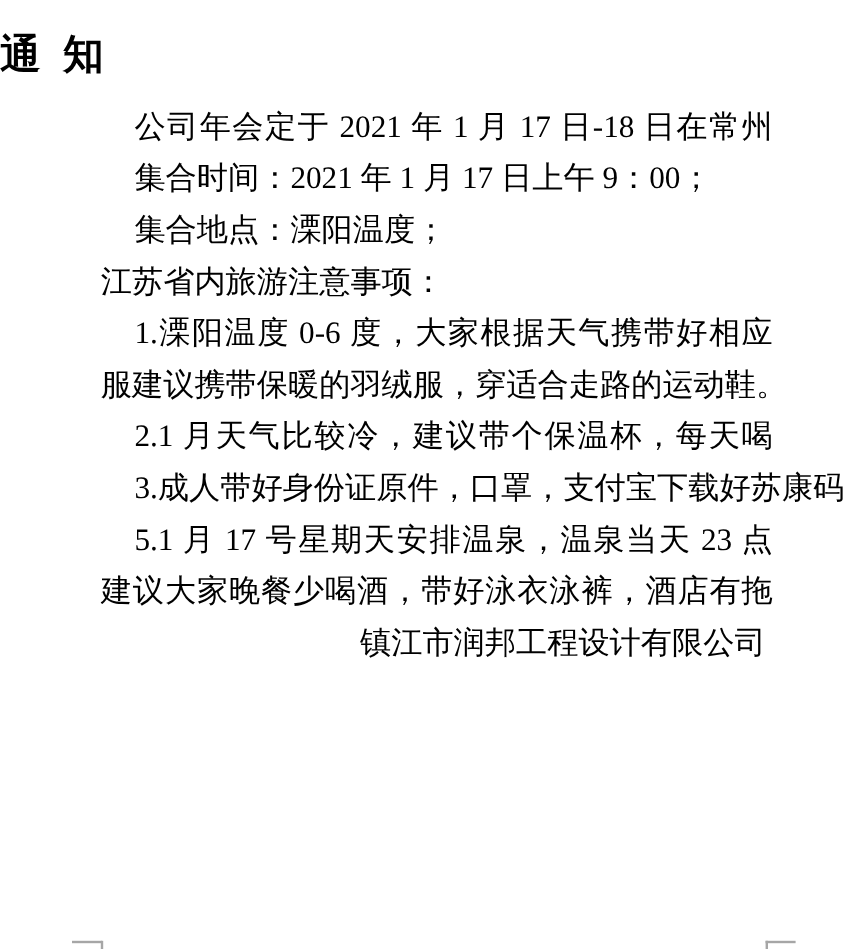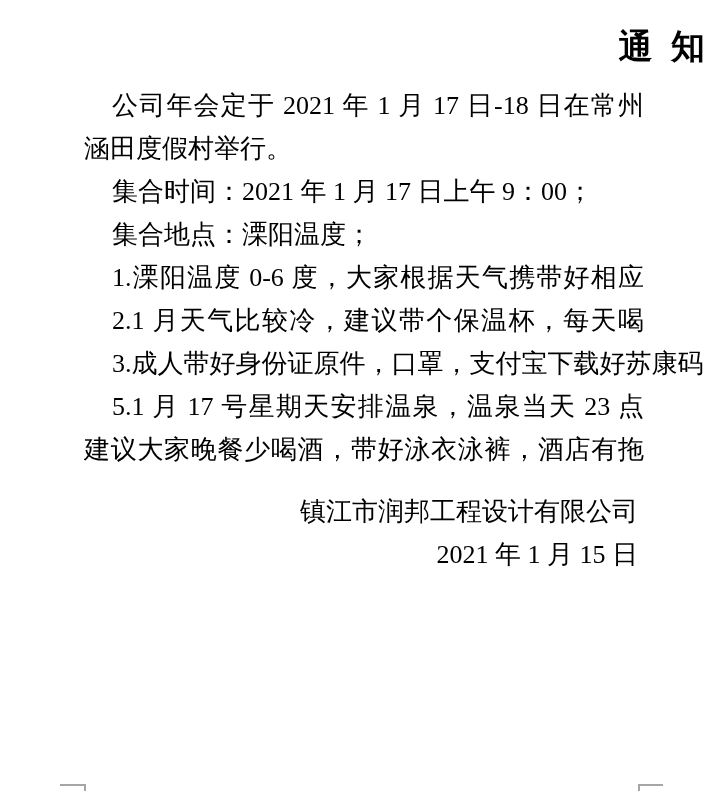--- a/index.html
+++ b/index.html
@@ -17,21 +17,21 @@
   }
   .page {
     position: absolute;
     inset: 0;
     background: #ffffff;
   }
   .title {
     margin-top: 22px;
     height: 50px;
     line-height: 50px;
-    text-align: right;
+    text-align: left;
     font-size: 34px;
     font-weight: bold;
     word-spacing: 10px;
   }
   .content {
     margin: 12px 0 0 84px;
     width: 560px;
   }
   .line {
     font-size: 26px;
@@ -40,21 +40,21 @@
     white-space: nowrap;
     overflow: visible;
   }
   .indent { padding-left: 28px; }
   .jfull {
     white-space: normal;
     text-align: justify;
     text-align-last: justify;
     overflow: hidden;
   }
-  .sign-block { margin-top: 19px; }
+  .sign-block { }
   .sign, .date {
     font-size: 26px;
     line-height: 43px;
     height: 43px;
     text-align: right;
     padding-right: 6px;
     white-space: nowrap;
   }
   .crop {
     position: absolute;
@@ -67,32 +67,32 @@
 </style>
 </head>
 <body>
 
 <div class="page">
 
   <div class="title">通 知</div>
 
   <div class="content">
     <div class="line indent jfull">公司年会定于 2021 年 1 月 17 日-18 日在常州溧阳天目湖</div>
-    <div class="line">涵田度假村举行。</div>
     <div class="line indent">集合时间：2021 年 1 月 17 日上午 9：00；</div>
     <div class="line indent">集合地点：溧阳温度；</div>
+    <div class="line">江苏省内旅游注意事项：</div>
     <div class="line indent jfull">1.溧阳温度 0-6 度，大家根据天气携带好相应的衣服。衣</div>
+    <div class="line">服建议携带保暖的羽绒服，穿适合走路的运动鞋。</div>
     <div class="line indent jfull">2.1 月天气比较冷，建议带个保温杯，每天喝开水。晕车</div>
     <div class="line indent">3.成人带好身份证原件，口罩，支付宝下载好苏康码。</div>
     <div class="line indent jfull">5.1 月 17 号星期天安排温泉，温泉当天 23 点结束营业。</div>
     <div class="line jfull">建议大家晚餐少喝酒，带好泳衣泳裤，酒店有拖鞋浴巾提供。</div>
 
     <div class="sign-block">
       <div class="sign">镇江市润邦工程设计有限公司</div>
-      <div class="date">2021 年 1 月 15 日</div>
     </div>
   </div>
 
   <div class="crop crop-lh"></div>
   <div class="crop crop-lv"></div>
   <div class="crop crop-rh"></div>
   <div class="crop crop-rv"></div>
 
 </div>
 

